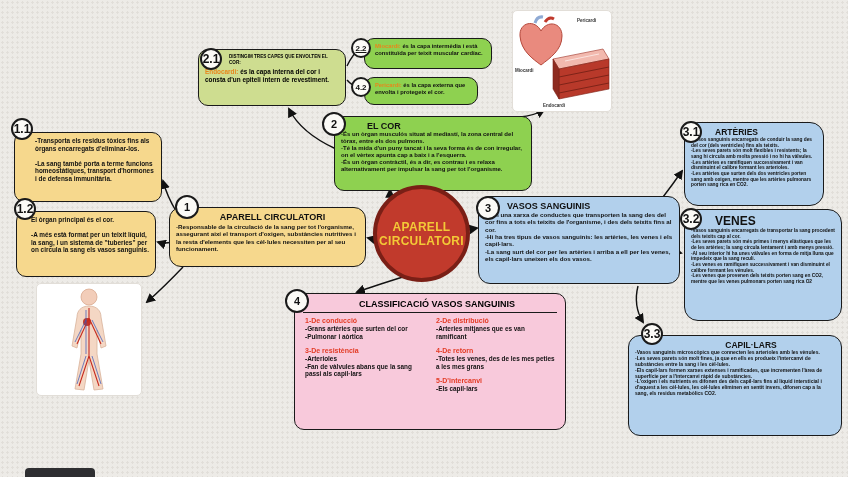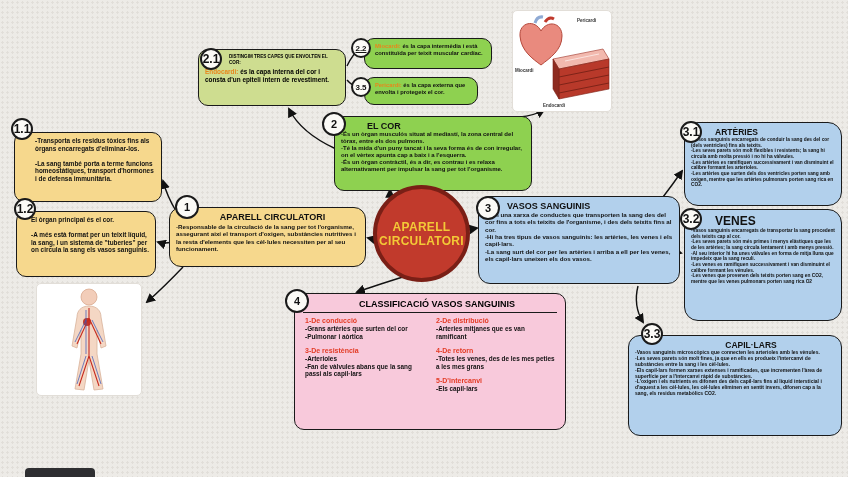--- a/index.html
+++ b/index.html
@@ -122,21 +122,21 @@
     </div>
   </div>
 
   <div class="badge sm" style="left:351px; top:38px;text-decoration:underline;">2.2</div>
   <div class="box green" style="left:364px; top:38px; width:128px; height:31px; padding-left:10px;">
     <div class="body t58" style="white-space:normal;">
       <span class="term">Miocardi:</span><span> és la capa intermèdia i està constituïda per teixit muscular cardíac.</span>
     </div>
   </div>
 
-  <div class="badge sm" style="left:351px; top:77px;">3.5</div>
+  <div class="badge sm" style="left:351px; top:77px;">4.2</div>
   <div class="box green" style="left:364px; top:77px; width:114px; height:28px; padding-left:10px;">
     <div class="body t58" style="white-space:normal;">
       <span class="term">Pericardi:</span><span> és la capa externa que envolta i protegeix el cor.</span>
     </div>
   </div>
 
   <div class="figure" style="left:512px; top:10px; width:100px; height:102px;">
     <svg width="100" height="102">
       <path d="M28 20 C22 8 6 11 7 25 C8 40 20 48 28 54 C37 47 49 39 49 25 C49 11 34 9 28 20 Z" fill="#e98a7e" stroke="#b5493c" stroke-width="1"></path>
       <path d="M22 12 q2 -7 8 -6" stroke="#8faad4" stroke-width="3" fill="none"></path>
@@ -156,21 +156,21 @@
 
   <div class="badge big" style="left:476px; top:196px;">3</div>
   <div class="box blue" style="left:478px; top:196px; width:202px; height:88px; border-radius:12px;">
     <div class="ttl" style="margin-left:22px;">VASOS SANGUINIS</div>
     <div class="body t62">-Són una xarxa de conductes que transporten la sang des del cor fins a tots els teixits de l'organisme, i des dels teixits fins al cor.
 -Hi ha tres tipus de vasos sanguinis: les artèries, les venes i els capil·lars.
 -La sang surt del cor per les artèries i arriba a ell per les venes, els capil·lars uneixen els dos vasos.</div>
   </div>
 
   <div class="badge" style="left:680px; top:121px;">3.1</div>
-  <div class="box blue" style="left:684px; top:122px; width:158px; height:84px; border-radius:14px;">
+  <div class="box blue" style="left:684px; top:122px; width:140px; height:84px; border-radius:14px;">
     <div class="ttl" style="margin-left:24px; font-size:8.5px;">ARTÈRIES</div>
     <div class="body t48">-Vasos sanguinis encarregats de conduir la sang des del cor (dels ventricles) fins als teixits.
 -Les seves parets són molt flexibles i resistents; la sang hi circula amb molta pressió i no hi ha vàlvules.
 -Les artèries es ramifiquen successivament i van disminuint el calibre formant les arterioles.
 -Les artèries que surten dels dos ventricles porten sang amb oxigen, mentre que les artèries pulmonars porten sang rica en CO2.</div>
   </div>
 
   <div class="badge" style="left:680px; top:208px;">3.2</div>
   <div class="box blue" style="left:684px; top:209px; width:158px; height:112px; border-radius:14px;">
     <div class="ttl" style="margin-left:24px; font-size:12px;">VENES</div>

